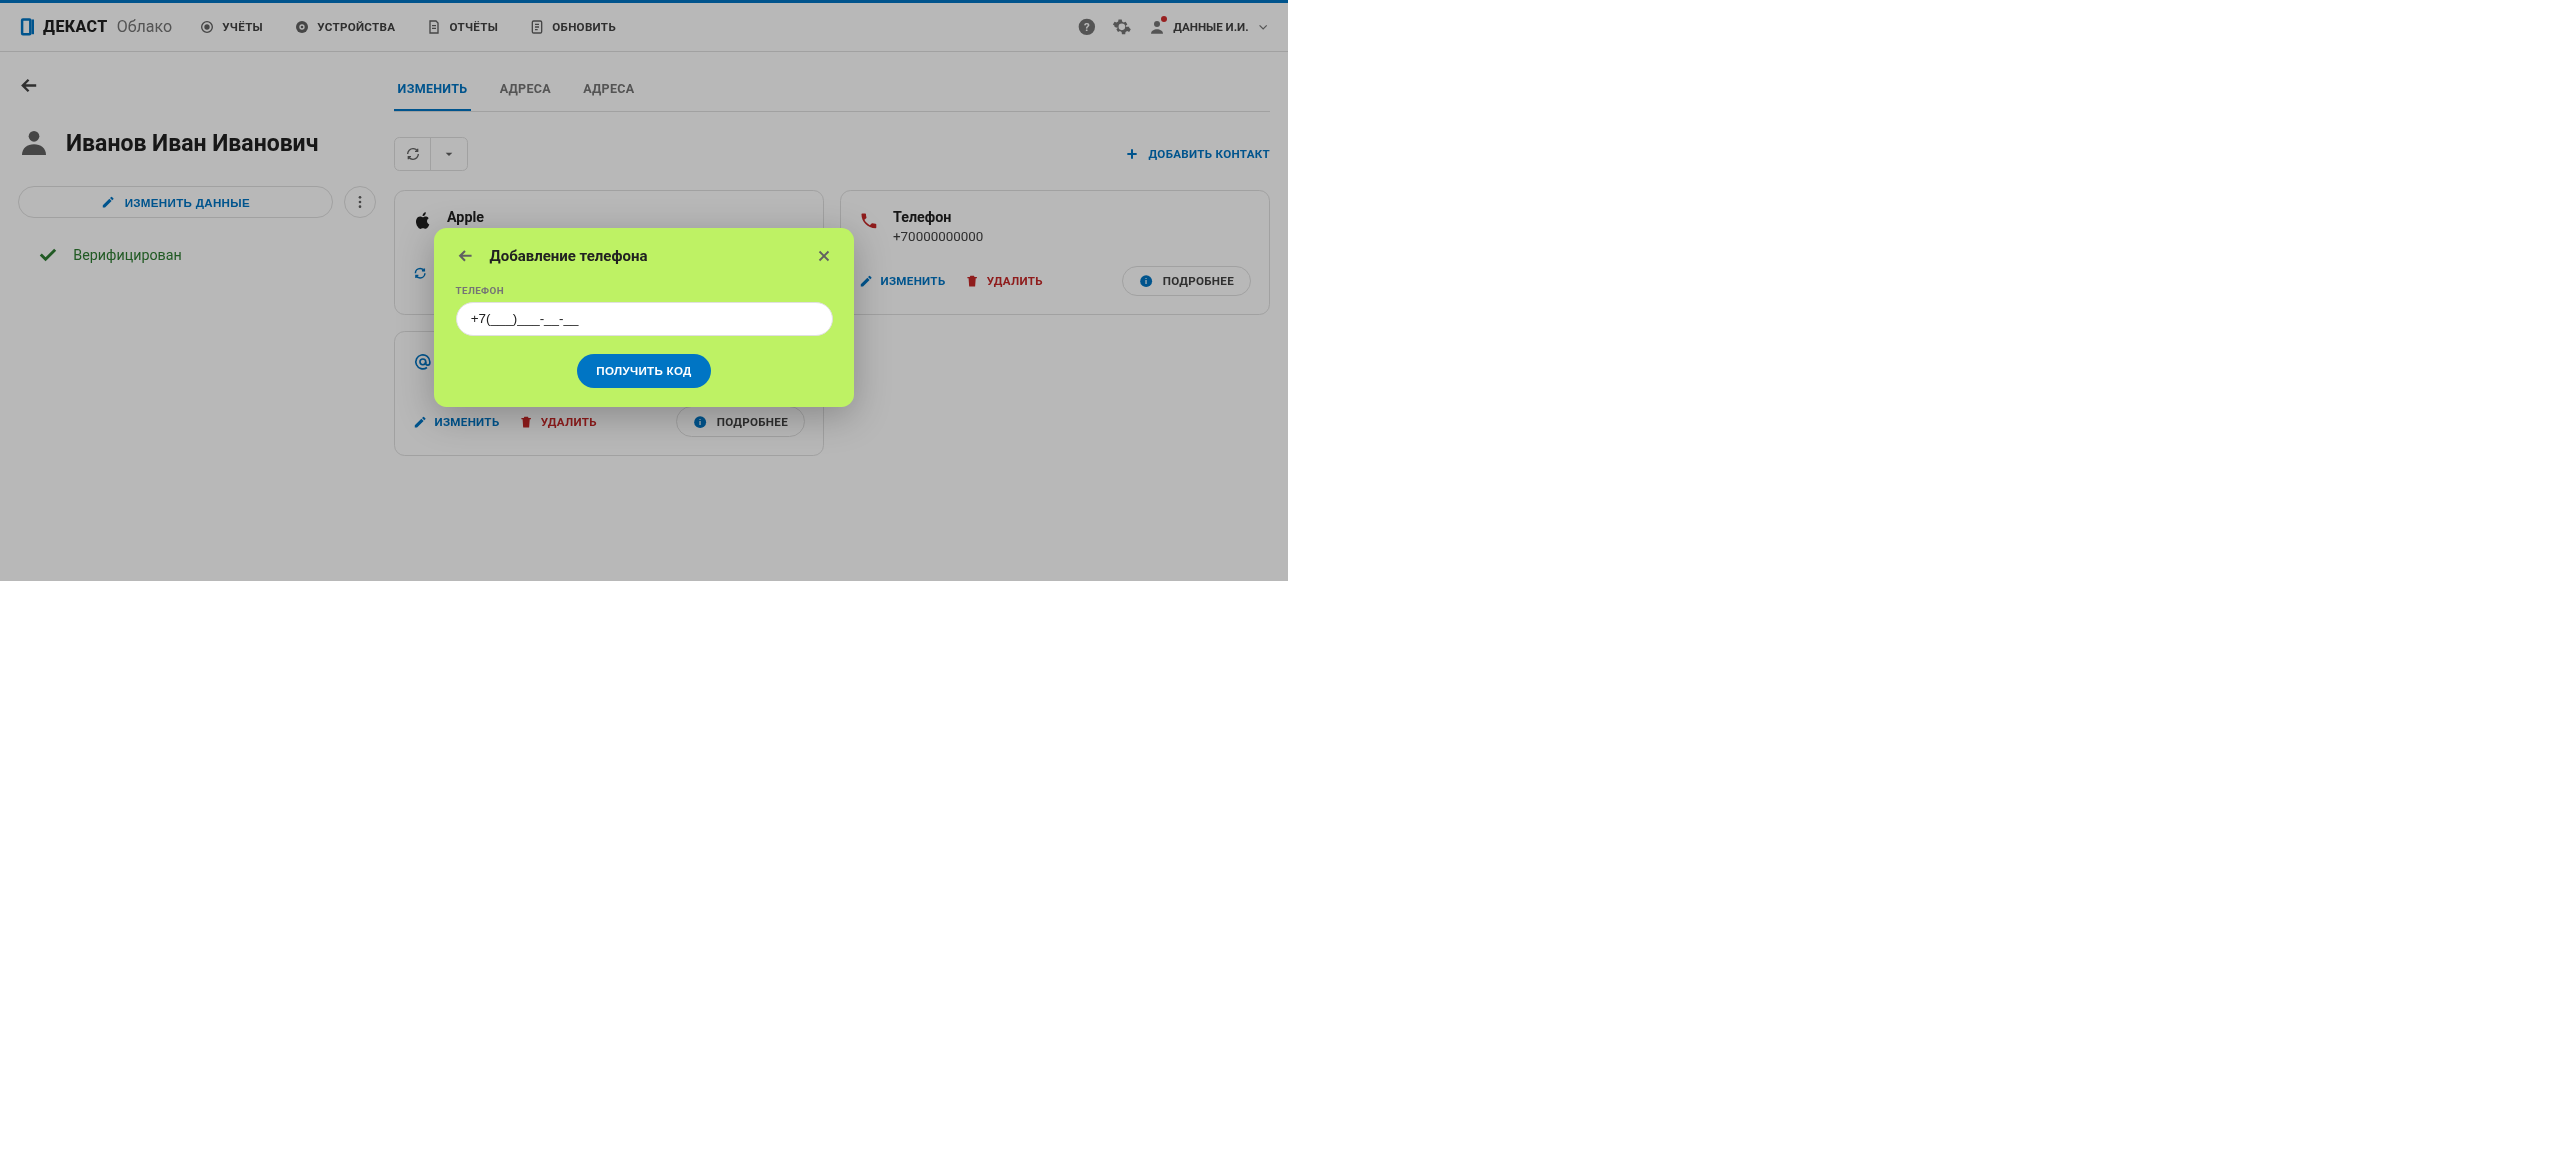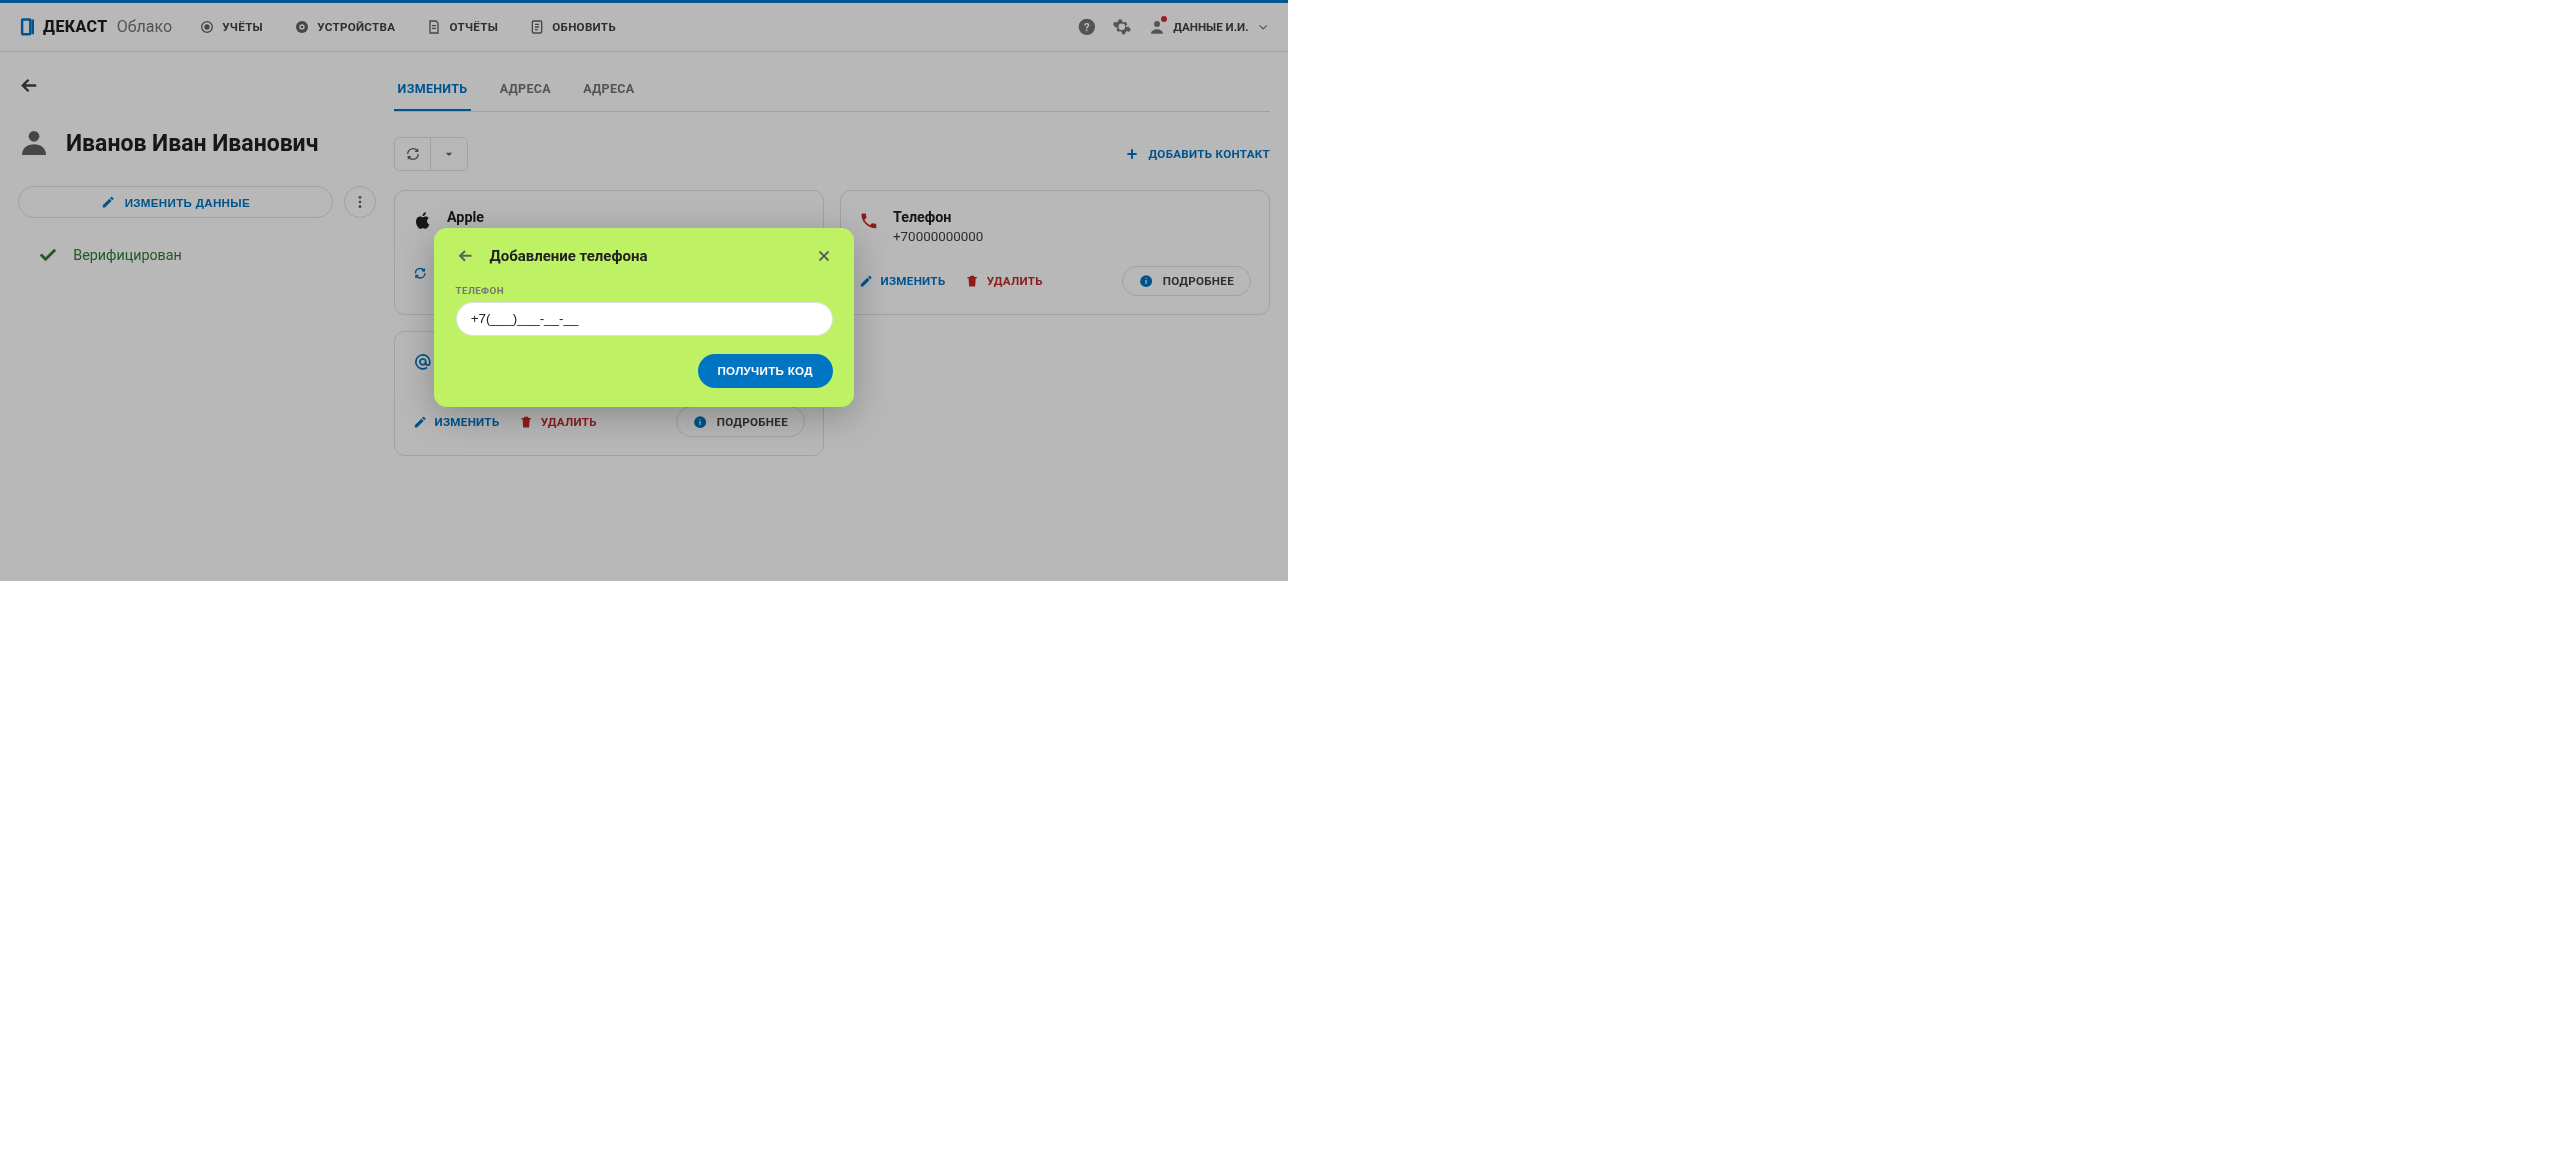--- a/index.html
+++ b/index.html
@@ -68,21 +68,21 @@
 
 
 .scrim { position: absolute; inset: 0; background: rgba(0,0,0,0.28); display: flex; align-items: flex-start; justify-content: center; padding-top: 228px; }
 .modal { width: 420px; background: #bef264; border-radius: 12.5px; box-shadow: 0 9px 36px rgba(0,0,0,0.25); padding: 18px 21.5px 19.7px; }
 .modal-header { display: flex; align-items: center; gap: 14.3px; margin-bottom: 19.7px; }
 .modal-back { width: 19.7px; height: 19.7px; cursor: pointer; color: #616161; }
 .modal-title { font-size: 15px; font-weight: 700; color: #212121; flex: 1; }
 .modal-close { width: 18px; height: 18px; cursor: pointer; color: #616161; }
 .field-label { font-size: 9.8px; font-weight: 700; color: #757575; letter-spacing: 0.4px; margin-bottom: 5.4px; }
 .field-input { width: 100%; height: 34px; border: 0.9px solid #e0e0e0; border-radius: 17px; padding: 0 14.3px; font-size: 13.4px; color: #212121; outline: none; }
-.modal-footer { display: flex; justify-content: flex-end; margin-top: 18px; }
+.modal-footer { display: flex; justify-content: center; margin-top: 18px; }
 .primary-btn { height: 34px; padding: 0 19.7px; border: none; border-radius: 17px; background: #0075c4; color: #fff; font-size: 11.6px; font-weight: 700; cursor: pointer; letter-spacing: 0.3px; }
 </style>
 </head>
 <body>
 
 <div class="header"></div>
 
 <div class="navbar">
   <div class="logo">
     <svg class="logo-icon" viewBox="0 0 24 24" fill="none" stroke="#0075c4" stroke-width="3">

